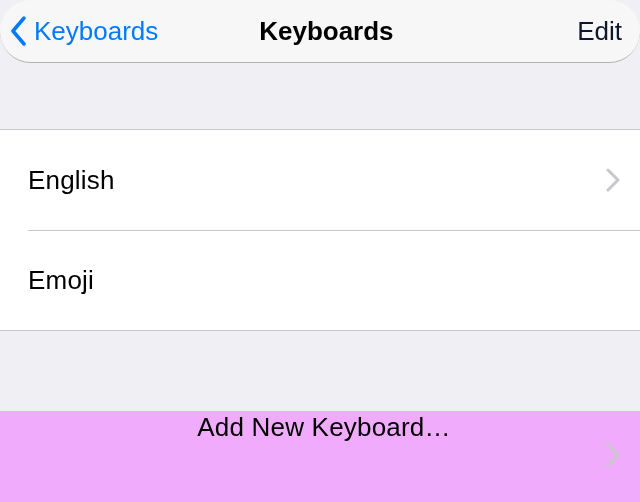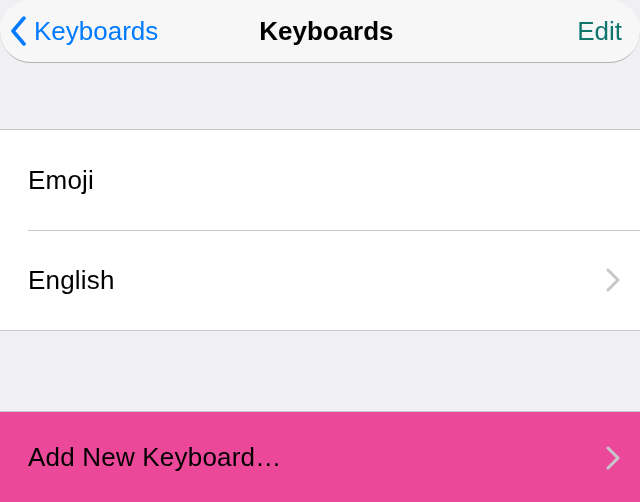--- a/index.html
+++ b/index.html
@@ -41,21 +41,21 @@
       position: absolute;
       left: 51%;
       transform: translateX(-50%);
       font-size: 26px;
       font-weight: 600;
       color: #000;
     }
     .edit-button {
       margin-left: auto;
       padding-right: 18px;
-      color: #0f766e;
+      color: #0f172a;
       font-size: 26px;
       cursor: pointer;
     }
     .section-spacer {
       height: 66px;
     }
     .list {
       background: #fff;
       border-top: 1px solid #c8c7cc;
       border-bottom: 1px solid #c8c7cc;
@@ -86,55 +86,56 @@
     .chevron {
       margin-left: auto;
       width: 14px;
       height: 24px;
       color: #c7c7cc;
     }
     .section-spacer-2 {
       height: 80px;
     }
     .cut-item {
-      background: #ec4899;
+      background: #f0abfc;
       border-top: 1px solid #c8c7cc;
       display: flex;
       align-items: center;
       height: 92px;
       padding-left: 28px;
       padding-right: 20px;
       cursor: pointer;
+      flex-direction: column;
     }
   </style>
 </head>
 <body>
 
 <div class="nav-bar">
   <div class="back-button">
     <svg class="back-chevron" viewBox="0 0 18 30">
       <polyline points="14,2 3,15 14,28" fill="none" stroke="#007aff" stroke-width="3.5" stroke-linecap="round" stroke-linejoin="round"></polyline>
     </svg>
     <span>Keyboards</span>
   </div>
   <div class="nav-title">Keyboards</div>
   <div class="edit-button">Edit</div>
 </div>
 
 <div class="section-spacer"></div>
 
 <div class="list">
   <div class="list-item">
-    <span class="item-label">Emoji</span>
-  </div>
-  <div class="list-item">
     <span class="item-label">English</span>
     <svg class="chevron" viewBox="0 0 14 24">
       <polyline points="2,2 12,12 2,22" fill="none" stroke="#c7c7cc" stroke-width="3" stroke-linecap="round" stroke-linejoin="round"></polyline>
     </svg>
+  </div>
+  <div class="list-item">
+    <span class="item-label">Emoji</span>
   </div>
 </div>
 
 <div class="section-spacer-2"></div>
 
 <div class="cut-item">
   <span class="item-label">Add New Keyboard…</span>
   <svg class="chevron" viewBox="0 0 14 24">
     <polyline points="2,2 12,12 2,22" fill="none" stroke="#c7c7cc" stroke-width="3" stroke-linecap="round" stroke-linejoin="round"></polyline>
   </svg>

